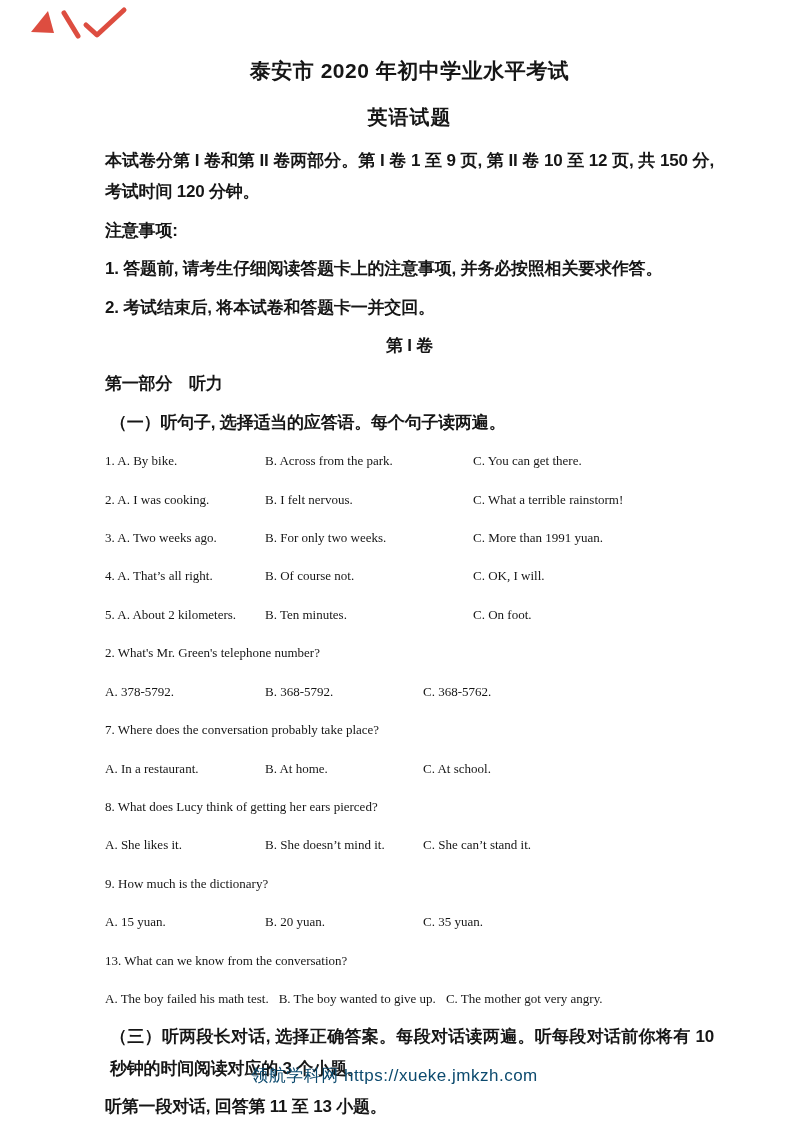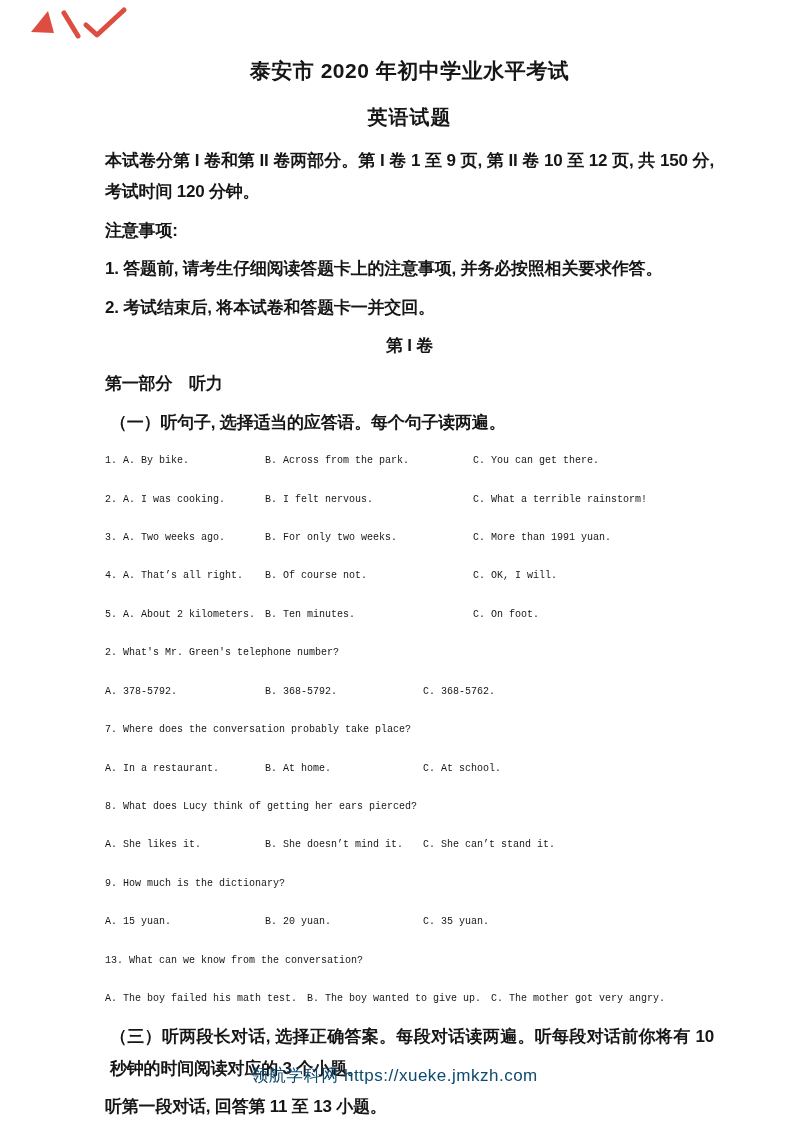--- a/index.html
+++ b/index.html
@@ -34,22 +34,22 @@
   .row { margin: 7px; }
   .cn {
     font-family: "Liberation Sans", sans-serif;
     font-weight: 700;
     font-size: 17px;
     letter-spacing: -0.2px;
     text-align: justify;
   }
   .cn.center { text-align: center; }
   .en {
-    font-family: Liberation Mono, monospace;
-    font-size: 10px;
+    font-family: Liberation Serif, serif;
+    font-size: 13px;
     font-weight: 400;
   }
   .indent { padding-left: 5px; }
   .ca  { display: inline-block; min-width: 150px; margin-right: 10px; }
   .cb  { display: inline-block; min-width: 198px; margin-right: 10px; }
   .cb2 { display: inline-block; min-width: 148px; margin-right: 10px; }
 
   .red-marks {
     position: absolute;
     left: 28px; top: 6px;

